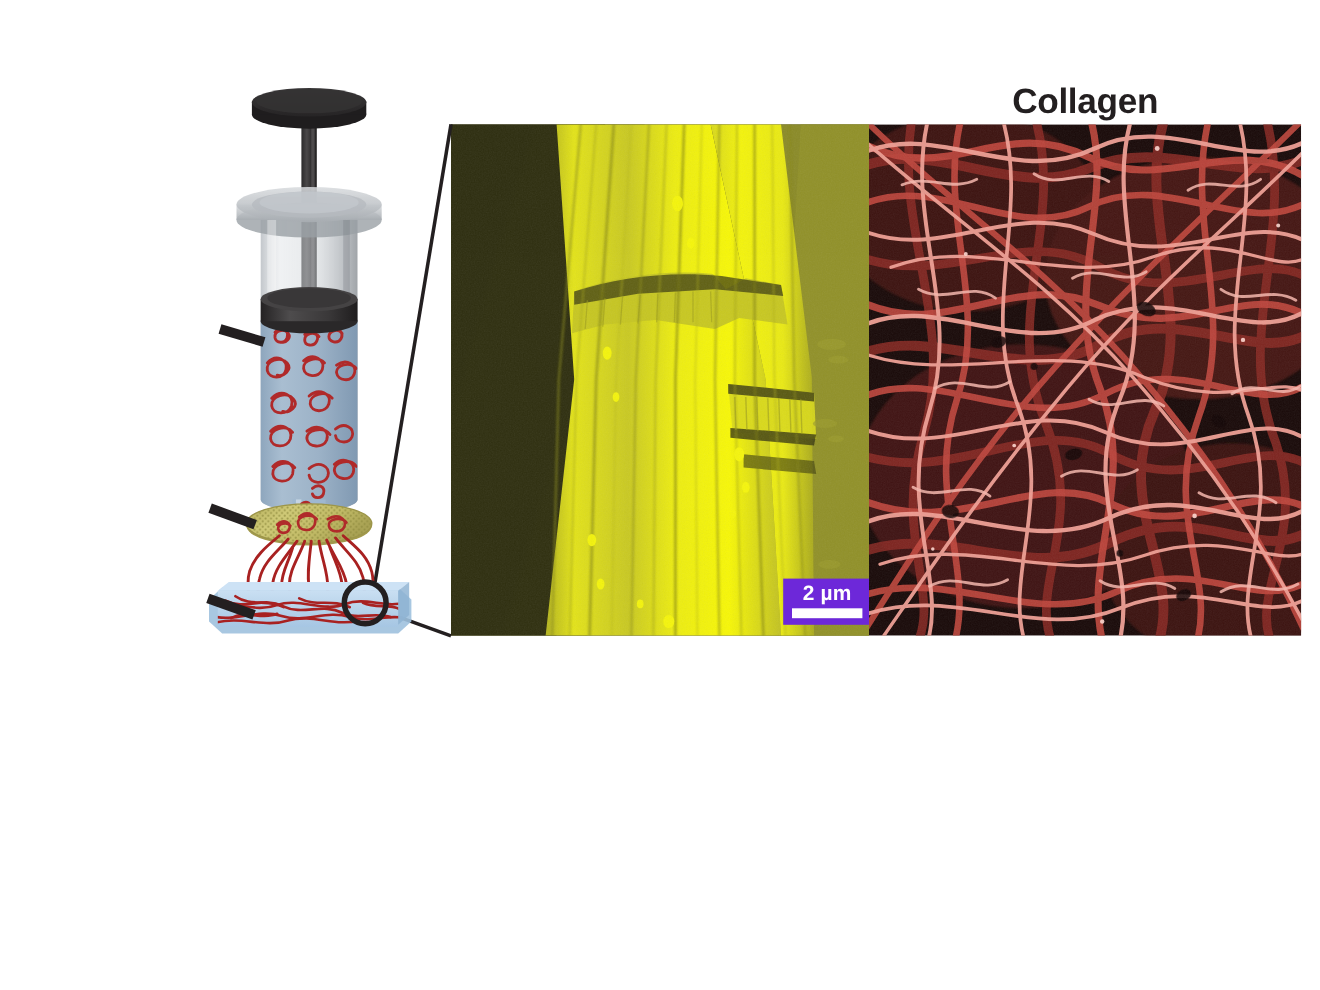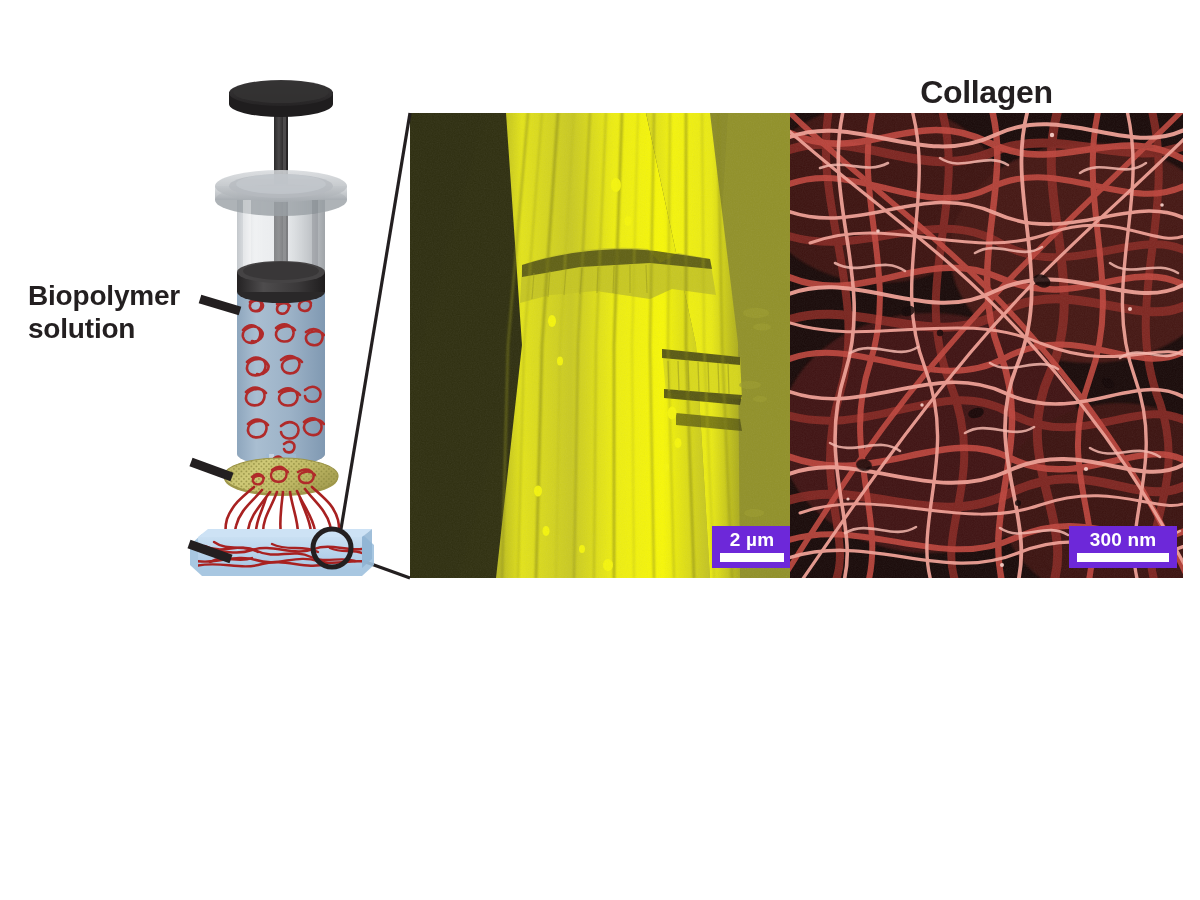--- a/index.html
+++ b/index.html
@@ -345,24 +345,20 @@
           <ellipse cx="74" cy="352" rx="8" ry="6" transform="rotate(10 74 352)"></ellipse>
           <ellipse cx="286" cy="428" rx="7" ry="5" transform="rotate(-25 286 428)"></ellipse>
           <circle cx="150" cy="220" r="3.2"></circle>
             <circle cx="228" cy="390" r="3"></circle>
         </g>
 
         <rect x="0" y="0" width="393" height="465" filter="url(#coGrain)" fill="#ffffff" opacity="0.25"></rect>
       </g>
     </svg>
 
-    <div class="scalebar" id="scalebar-collagen" style="left:279px; top:413px;">
-      <span class="scalebar-text">300 nm</span>
-      <span class="scalebar-rule"></span>
-    </div>
   </div>
 
   <div class="panel-title" id="title-collagen">Collagen</div>
 
   <svg id="schematic" viewBox="0 0 1200 900">
     <defs>
       <linearGradient id="discTop" x1="0" y1="0" x2="0" y2="1">
         <stop offset="0" stop-color="#3a3839"></stop>
         <stop offset="1" stop-color="#262425"></stop>
       </linearGradient>
@@ -536,16 +532,14 @@
 
     <circle cx="332" cy="548" r="19" fill="none" stroke="#231f20" stroke-width="5"></circle>
 
     <g stroke="#231f20" stroke-width="9" stroke-linecap="butt">
       <line x1="200" y1="299" x2="240" y2="311"></line>
       <line x1="191" y1="462" x2="232" y2="477"></line>
       <line x1="189" y1="544" x2="231" y2="559"></line>
     </g>
   </svg>
 
-  <div class="anno-label" id="label-biopolymer">Biopolymer
-solution</div>
 
 </div>
 
 </body></html>

